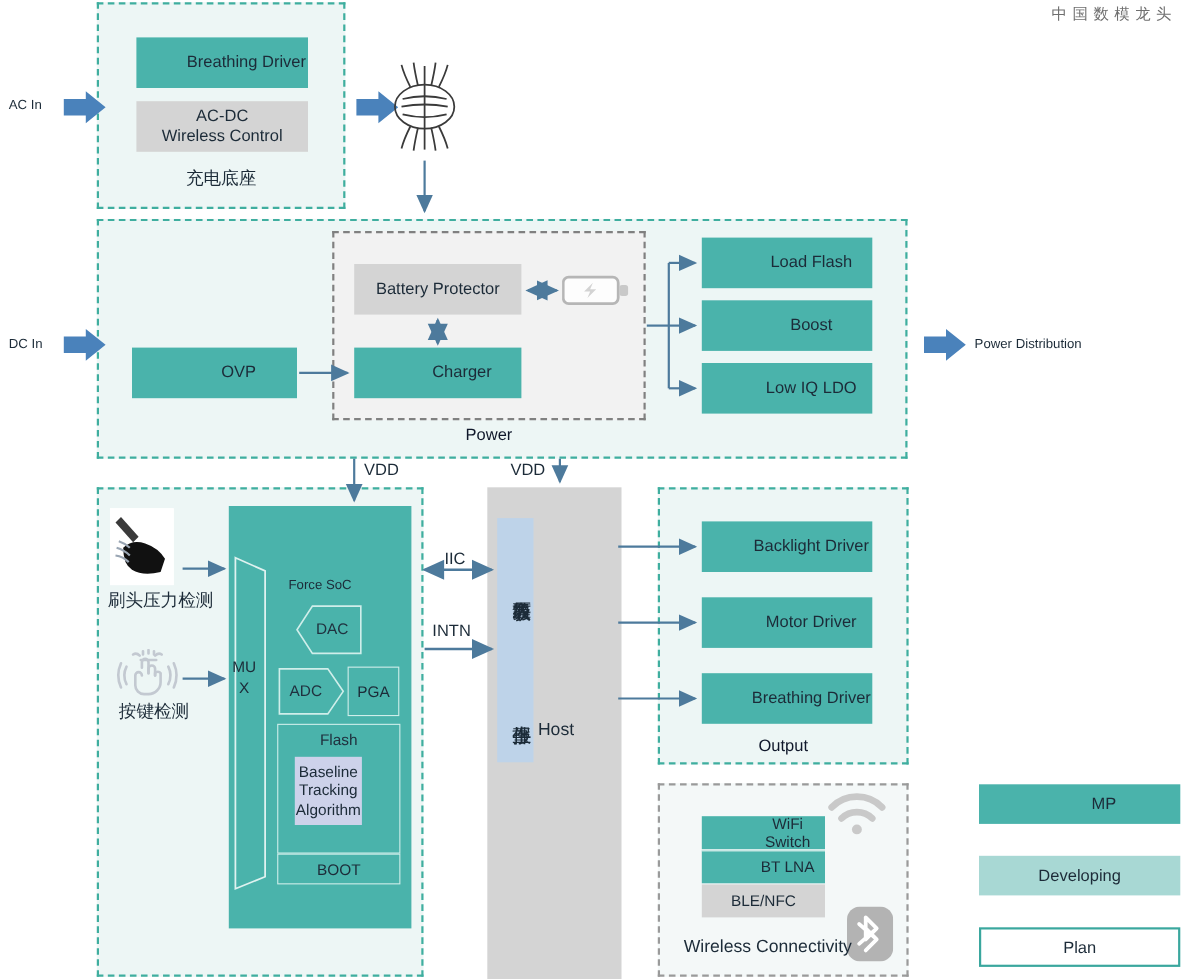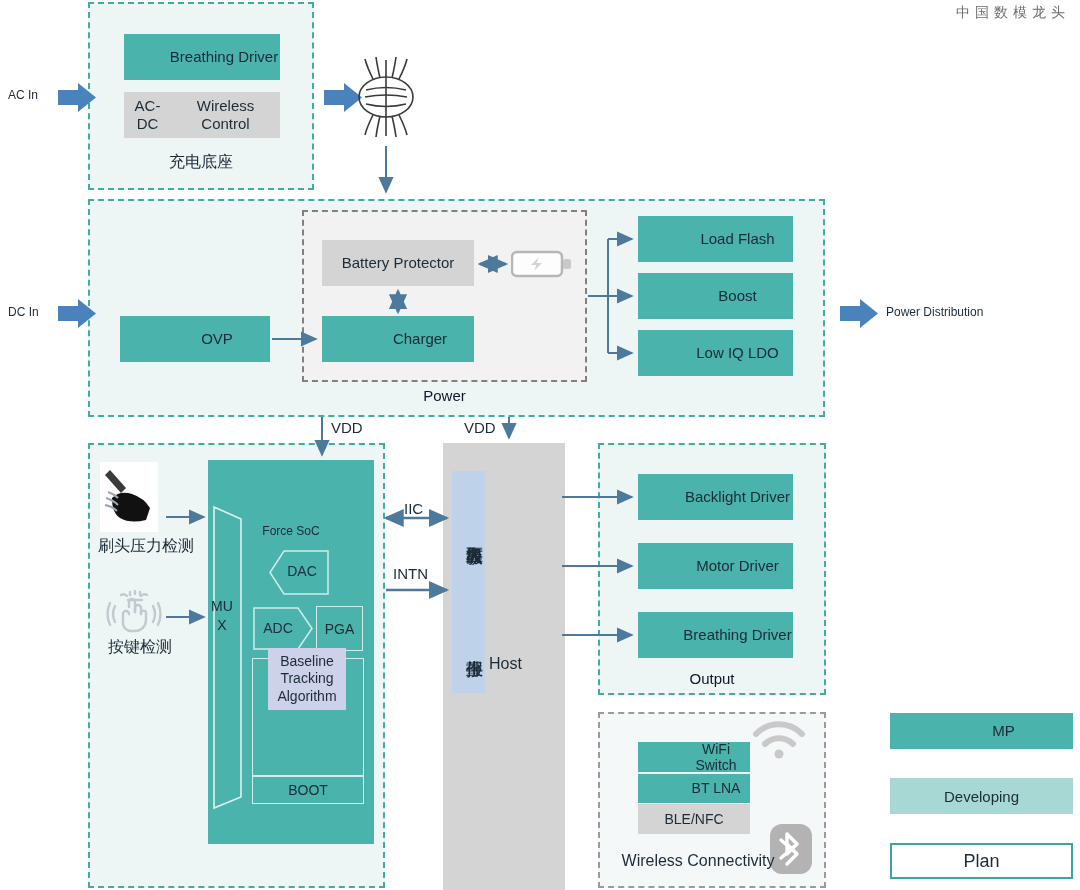--- a/index.html
+++ b/index.html
@@ -26,21 +26,21 @@
     font-size:15px;text-align:center;line-height:1.2;
   }
   .lightteal{
     background:#a8d8d4;
     color:#1c2b38;
     display:flex;align-items:center;justify-content:center;
     font-size:15px;text-align:center;
   }
   .plainbox{
     background:#ffffff;border:2px solid #3aa79e;color:#1c2b38;
-    display:flex;align-items:center;justify-content:center;font-size:18px;
+    display:flex;align-items:center;justify-content:center;font-size:15px;
   }
   
   .group{
     border:2px dashed #3fae9f;
     background:#edf6f5;
   }
   .group-inner-dash{
     border:2px dashed #808080;
     background:#f2f2f2;
   }
@@ -77,21 +77,21 @@
 </style>
 </head>
 <body>
 
 <div class="abs" style="left:918px;top:4px;width:152px;">
   <div class="logo-sub">中国数模龙头</div>
 </div>
 
 <div class="abs group" style="left:88px;top:2px;width:226px;height:188px;"></div>
 <div class="abs teal" style="left:124px;top:34px;width:156px;height:46px;">Breathing Driver</div>
-<div class="abs grey" style="left:124px;top:92px;width:156px;height:46px;flex-direction:row;">
+<div class="abs grey" style="left:124px;top:92px;width:156px;height:46px;flex-direction:column;">
   <span>AC-DC</span>
   <span>Wireless Control</span>
 </div>
 <div class="abs cnlabel" style="left:88px;top:152px;width:226px;">充电底座</div>
 
 <div class="abs plain" style="left:8px;top:88px;">AC In</div>
 <div class="abs plain" style="left:8px;top:305px;">DC In</div>
 <div class="abs plain" style="left:886px;top:305px;">Power Distribution</div>
 
 <div class="abs group" style="left:88px;top:199px;width:737px;height:218px;"></div>
@@ -169,21 +169,21 @@
   <svg width="62" height="45" viewBox="0 0 62 45">
     <path d="M2 2 L46 2 L60 22.5 L46 43 L2 43 Z" fill="#4ab3ab" stroke="#cfeeea" stroke-width="1.5"></path>
   </svg>
 </div>
 <div class="abs" style="left:254px;top:620px;width:48px;text-align:center;font-size:14px;">ADC</div>
 
 <div class="abs socbox" style="left:316px;top:606px;width:47px;height:45px;">PGA</div>
 
 <div class="abs socbox" style="left:252px;top:658px;width:112px;height:118px;display:block;"></div>
 <div class="abs" style="left:252px;top:664px;width:112px;text-align:center;font-size:14px;">Flash</div>
-<div class="abs lav" style="left:268px;top:648px;width:78px;height:62px;flex-direction:column;">
+<div class="abs lav" style="left:268px;top:688px;width:61px;height:62px;flex-direction:column;">
   <span>Baseline</span>
   <span>Tracking</span>
   <span>Algorithm</span>
 </div>
 <div class="abs socbox" style="left:252px;top:776px;width:112px;height:28px;">BOOT</div>
 
 <div class="abs grey" style="left:443px;top:443px;width:122px;height:447px;display:block;"></div>
 <div class="abs" style="left:452px;top:471px;width:33px;height:222px;background:#bed3e9;"></div>
 <div class="abs vtext" style="left:452px;top:474px;width:33px;height:120px;">压力等级获取</div>
 <div class="abs vtext" style="left:452px;top:604px;width:33px;height:86px;">事件上报</div>

